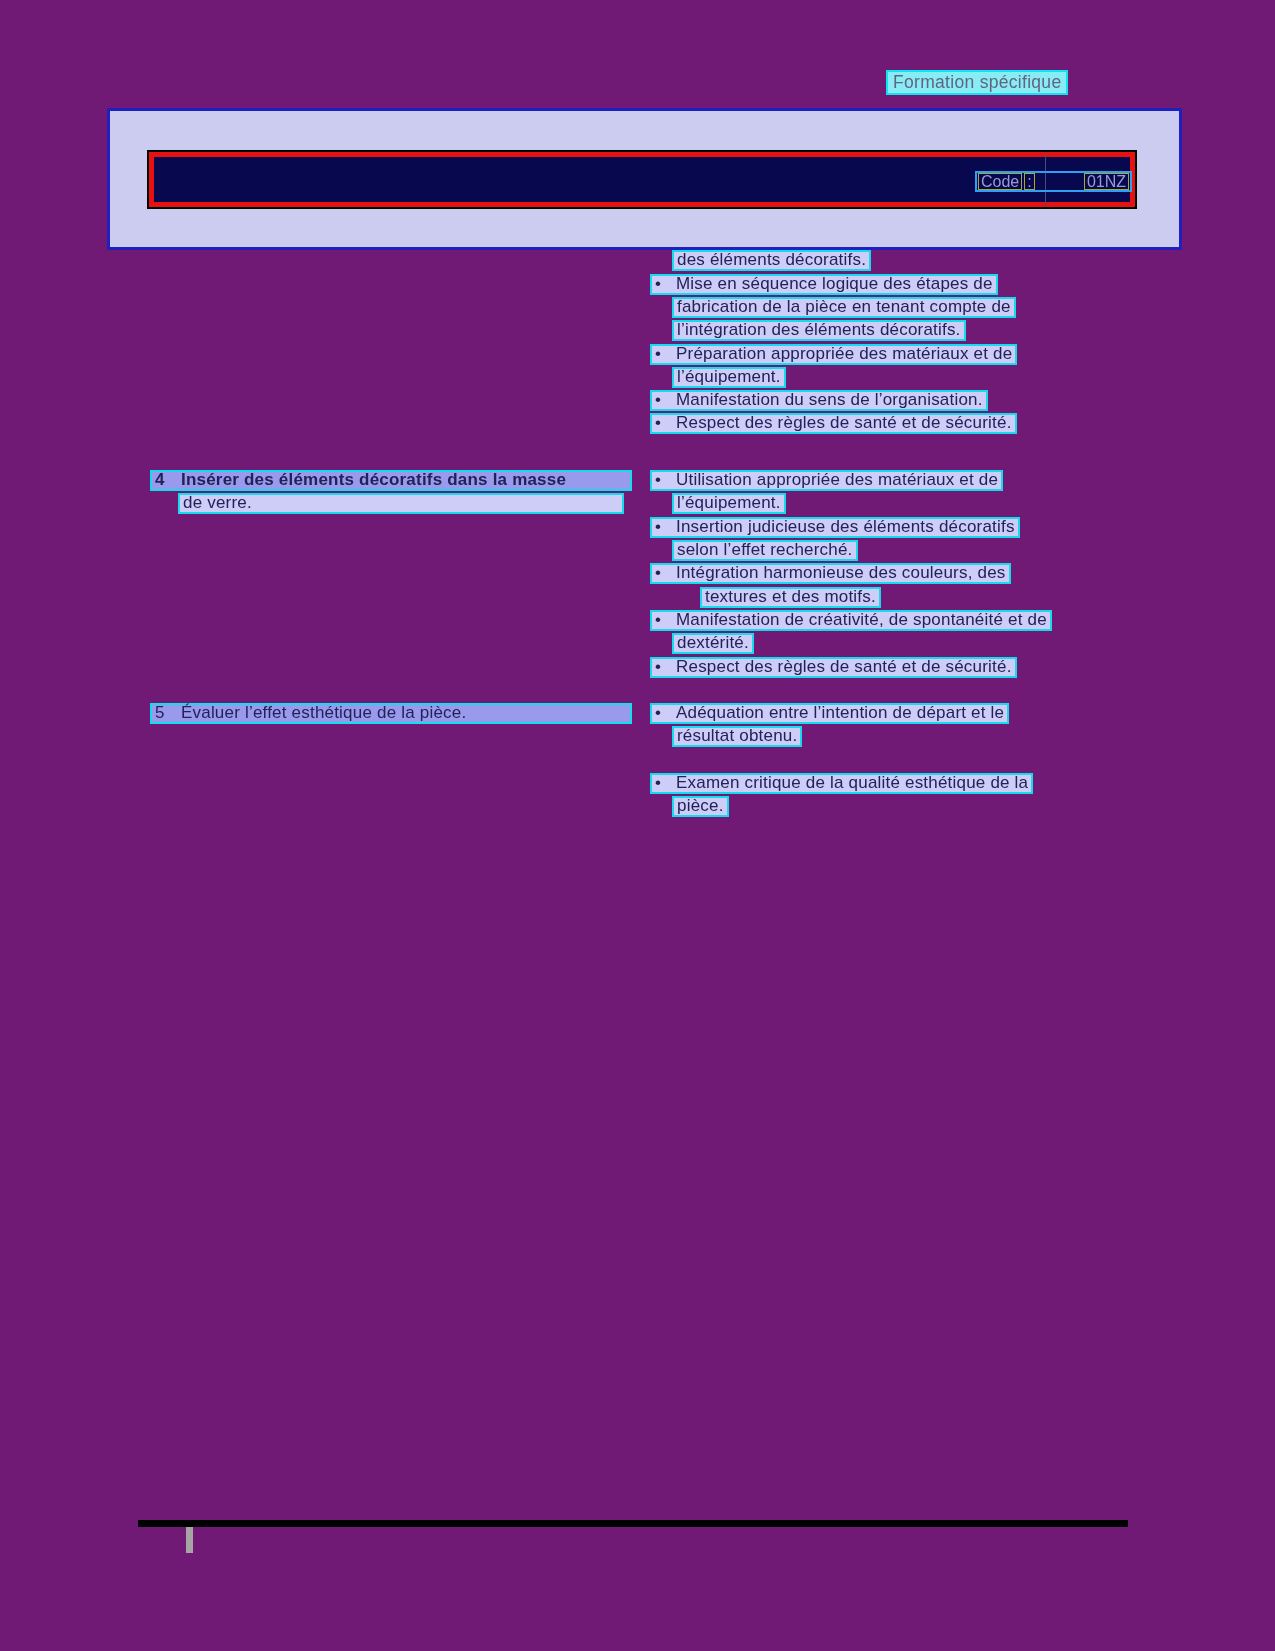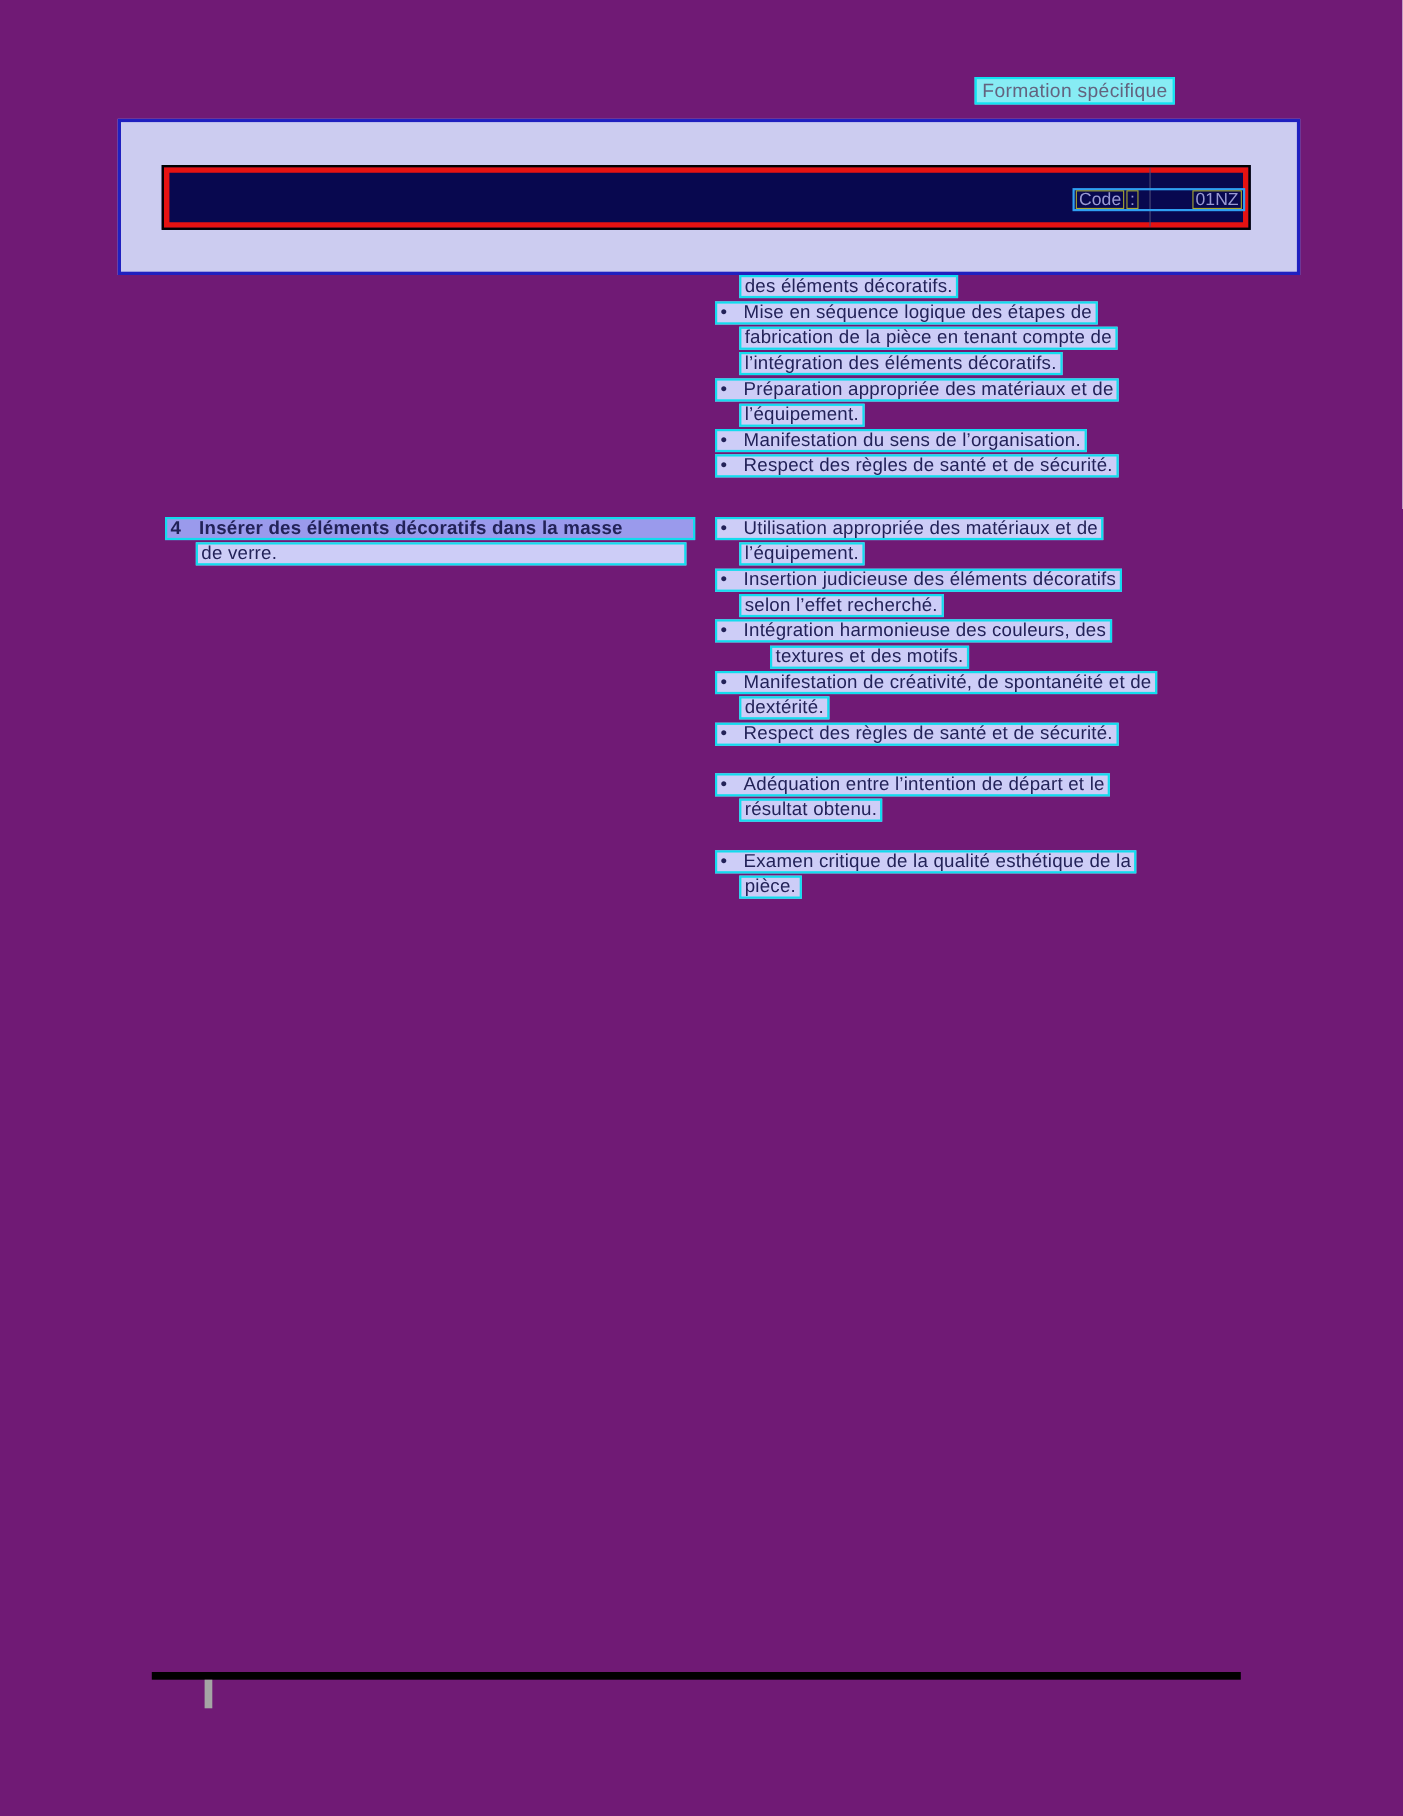--- a/index.html
+++ b/index.html
@@ -84,20 +84,23 @@
   <div class="line lav" style="left:650px;top:470px;"><span class="bullet">•</span><span>Utilisation appropriée des matériaux et de</span></div>
   <div class="line lav" style="left:672px;top:493px;"><span>l’équipement.</span></div>
   <div class="line lav" style="left:650px;top:517px;"><span class="bullet">•</span><span>Insertion judicieuse des éléments décoratifs</span></div>
   <div class="line lav" style="left:672px;top:540px;"><span>selon l’effet recherché.</span></div>
   <div class="line lav" style="left:650px;top:563px;"><span class="bullet">•</span><span>Intégration harmonieuse des couleurs, des</span></div>
   <div class="line lav" style="left:672px;top:587px;margin-left:28px;"><span>textures et des motifs.</span></div>
   <div class="line lav" style="left:650px;top:610px;"><span class="bullet">•</span><span>Manifestation de créativité, de spontanéité et de</span></div>
   <div class="line lav" style="left:672px;top:633px;"><span>dextérité.</span></div>
   <div class="line lav" style="left:650px;top:657px;"><span class="bullet">•</span><span>Respect des règles de santé et de sécurité.</span></div>
 
+  <div class="line peri" style="left:150px;top:703px;width:482px;">
+    <span class="num">5</span><span>Évaluer l’effet esthétique de la pièce.</span>
+  </div>
 
   <div class="line lav" style="left:650px;top:703px;"><span class="bullet">•</span><span>Adéquation entre l’intention de départ et le</span></div>
   <div class="line lav" style="left:672px;top:726px;"><span>résultat obtenu.</span></div>
   <div class="line lav" style="left:650px;top:773px;"><span class="bullet">•</span><span>Examen critique de la qualité esthétique de la</span></div>
   <div class="line lav" style="left:672px;top:796px;"><span>pièce.</span></div>
 
   <div class="footer-rule"></div>
   <div class="footer-bar"></div>
 
 </div>

